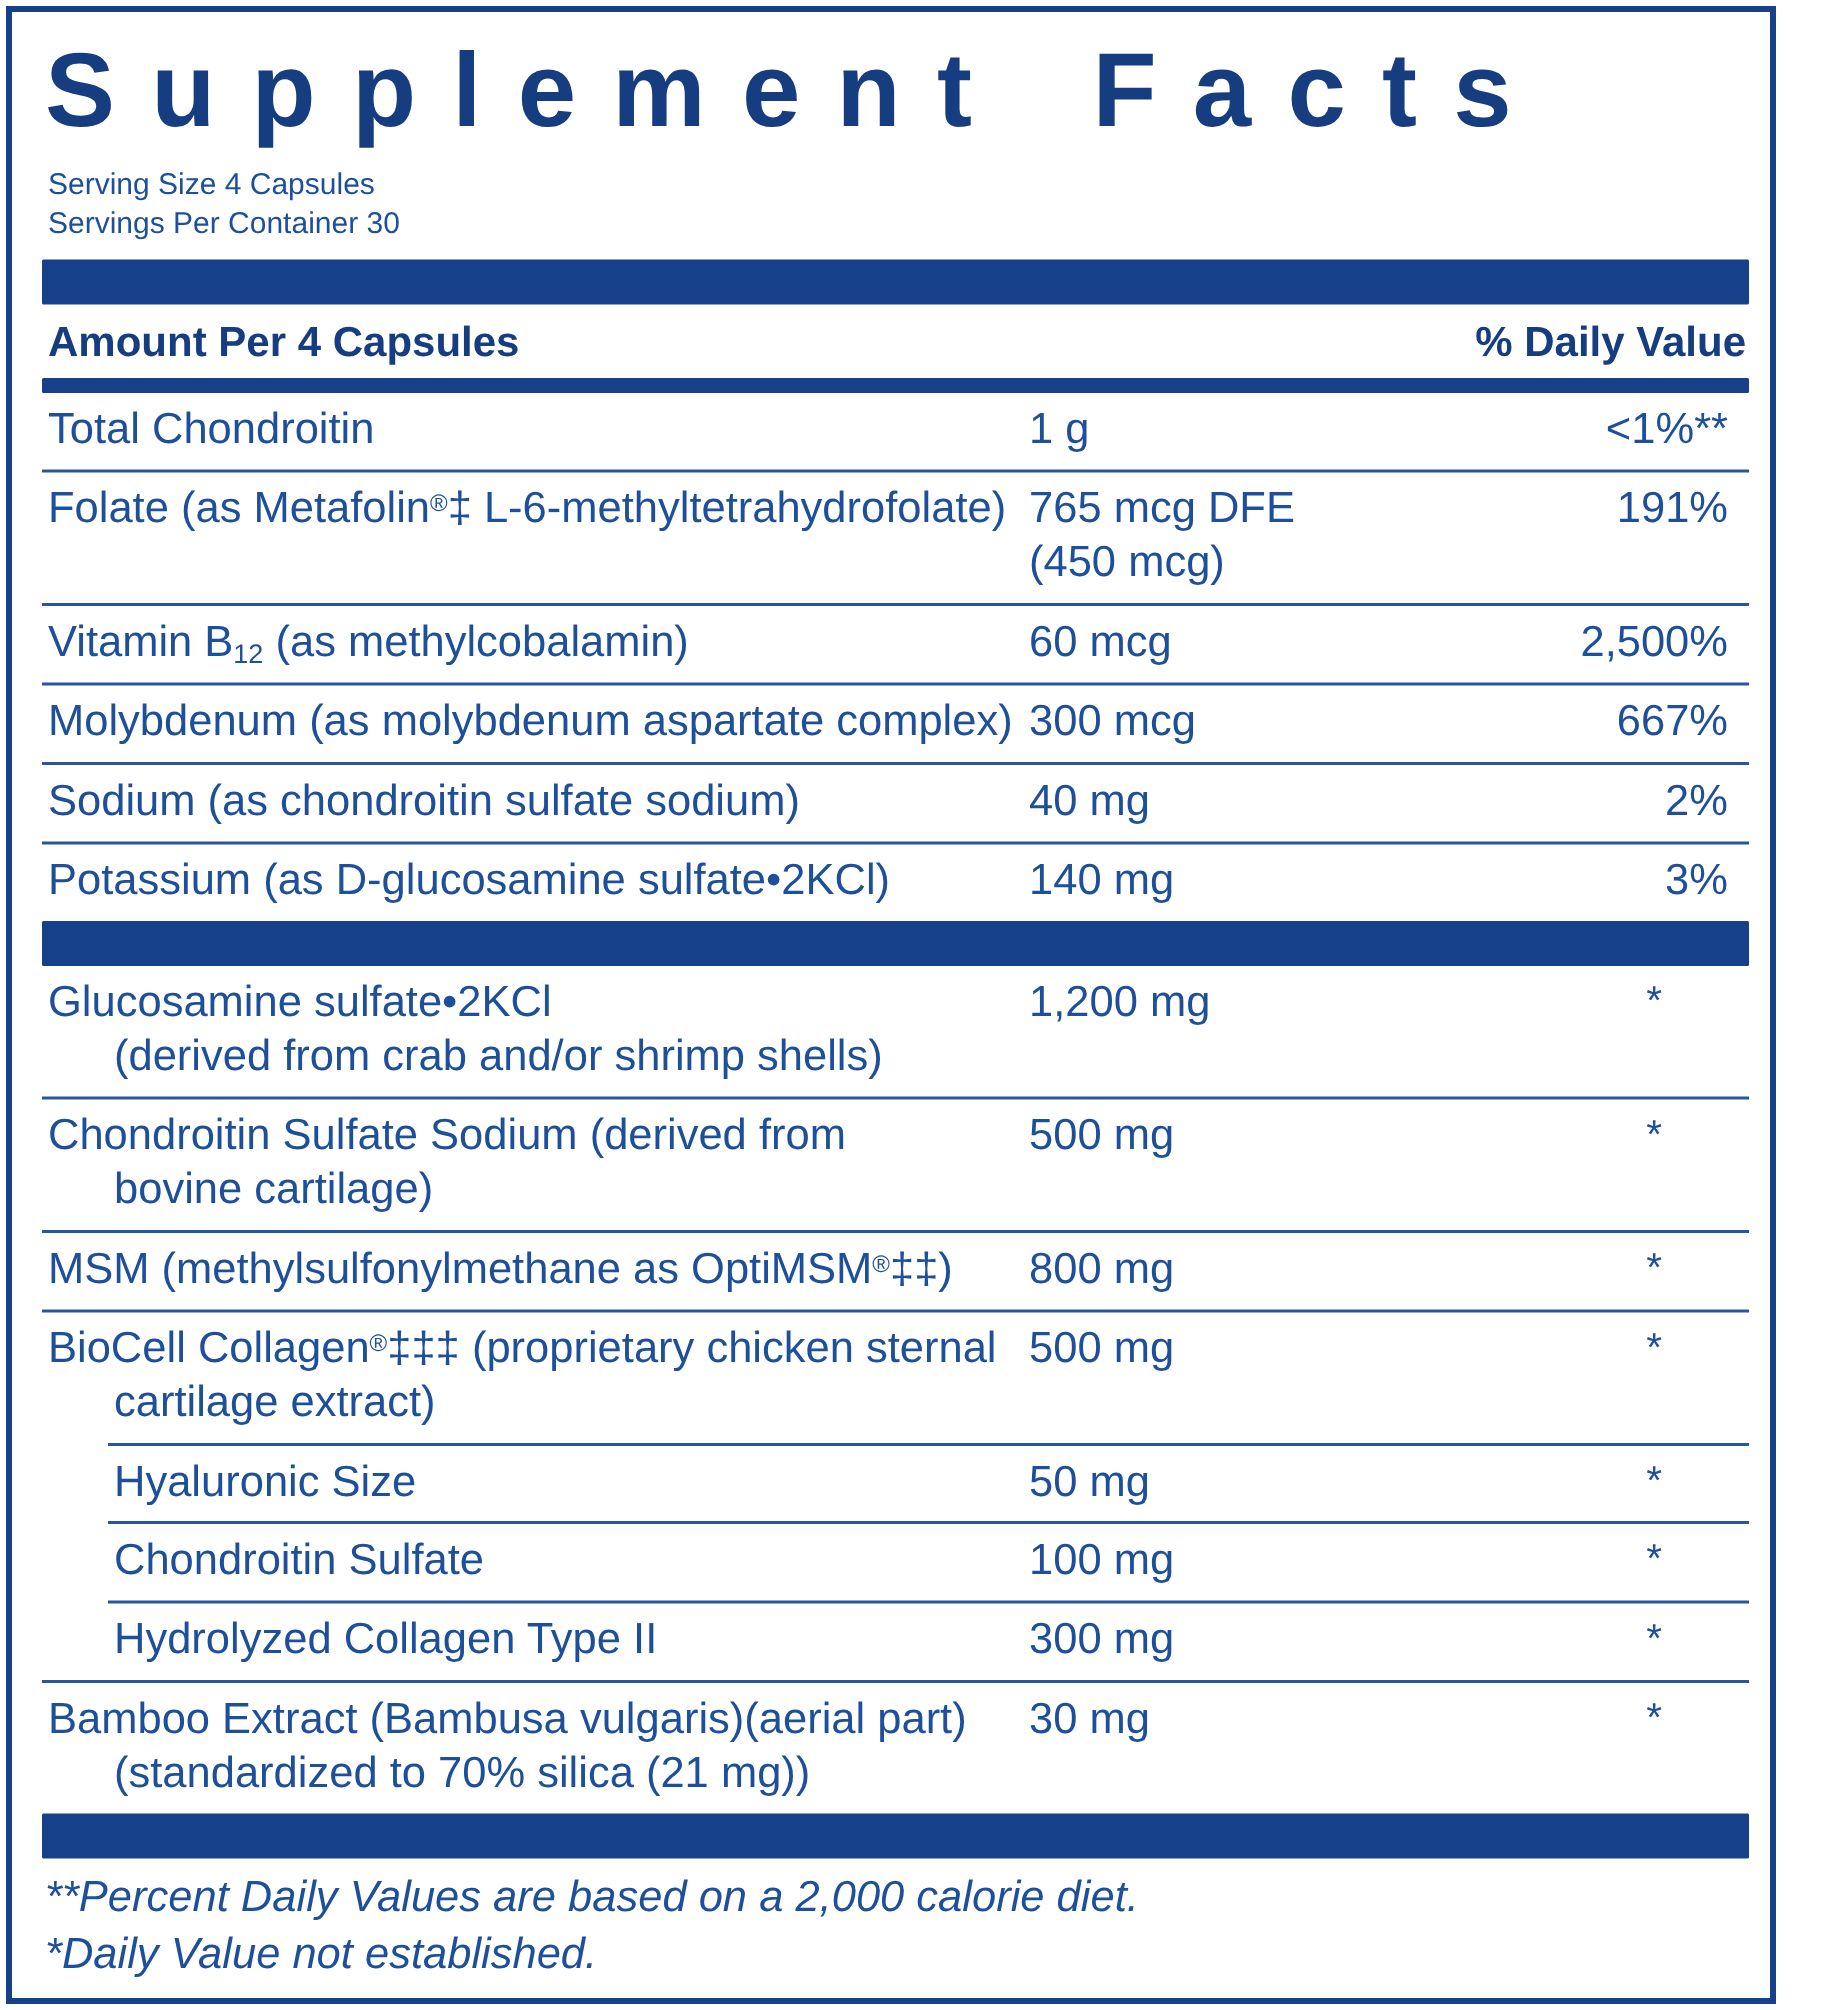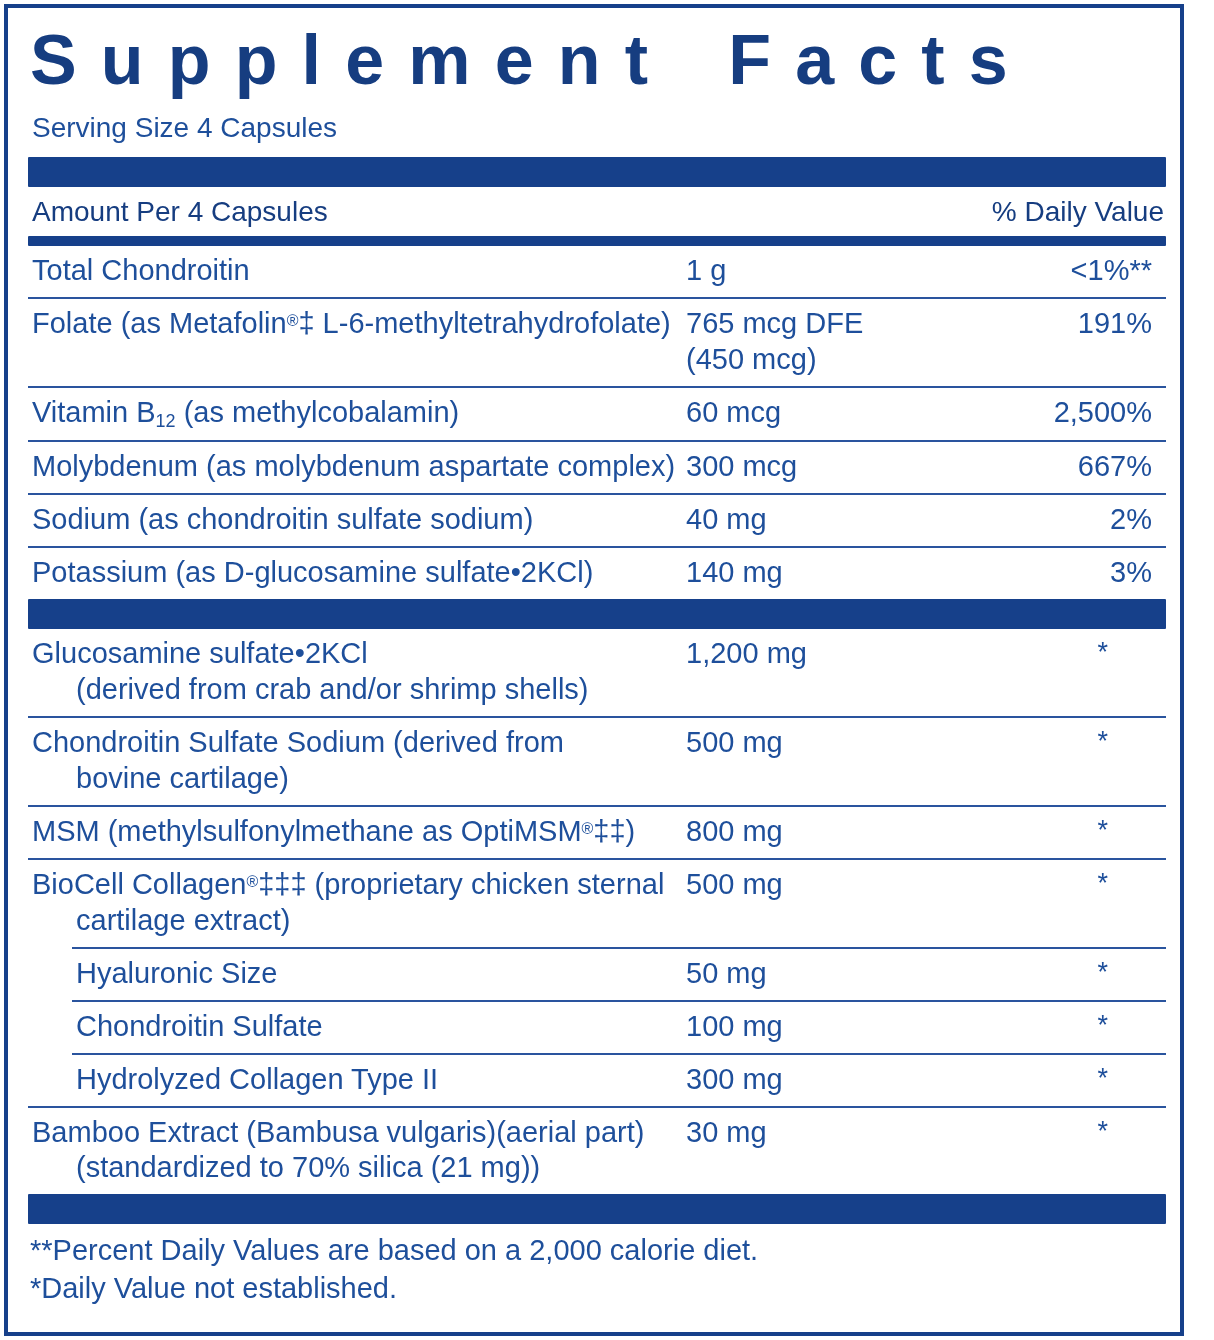--- a/index.html
+++ b/index.html
@@ -27,66 +27,67 @@
   .title{
     font-size:70px;
     font-weight:800;
     color:var(--dark);
     letter-spacing:0.345em;
     word-spacing:0.18em;
     white-space:nowrap;
     margin:4px 0 10px 2px;
   }
   .serving p{
-    font-size:28px;
+    font-size:20px;
     line-height:1.32;
     color:var(--text);
     margin-left:4px;
   }
   .bar{
     background:var(--navy);
     border-radius:1px;
     flex:none;
   }
   .bar.thick{height:30px;}
   .bar.thin{height:10px;}
   .bar.top{margin:10px 0 0 0;}
   .thead{
     display:flex;justify-content:space-between;align-items:flex-start;
-    font-size:28px;font-weight:normal;color:var(--dark);
+    font-size:28px;font-weight:bold;color:var(--dark);
     padding:9px 2px 8px 4px;
   }
   .row{
     display:flex;align-items:flex-start;
     font-size:29px;line-height:1.24;
     padding:7px 0 8px 0;
   }
   .c-name{flex:1;padding-left:4px;}
   .c-name .l2{padding-left:44px;}
   .row.sub .c-name{padding-left:48px;}
   .c-amt{width:300px;flex:none;text-align:left;}
   .c-dv{width:180px;flex:none;text-align:right;padding-right:14px;}
   .c-dv.star{padding-right:58px;font-size:27px;}
   .rule{height:2px;background:#2a549e;flex:none;}
   .rule.indent{margin-left:44px;}
   .sb{font-size:0.62em;vertical-align:-0.28em;}
   .sp{font-size:0.55em;vertical-align:0.45em;}
   .it{}
   .foot{margin-top:8px;padding-left:2px;}
-  .foot p{font-size:29px;line-height:1.3;color:var(--text);}
+  .foot p{font-size:29px;line-height:1.3;color:var(--text);font-style:italic;}
 </style>
 </head>
 <body>
 
 <div class="label">
 
   <div class="title">Supplement Facts</div>
 
   <div class="serving">
     <p>Serving Size 4 Capsules</p>
+    <p>Servings Per Container 30</p>
   </div>
 
   <div class="bar thick top"></div>
 
   <div class="thead">
     <span>Amount Per 4 Capsules</span>
     <span>% Daily Value</span>
   </div>
 
   <div class="bar thin"></div>

